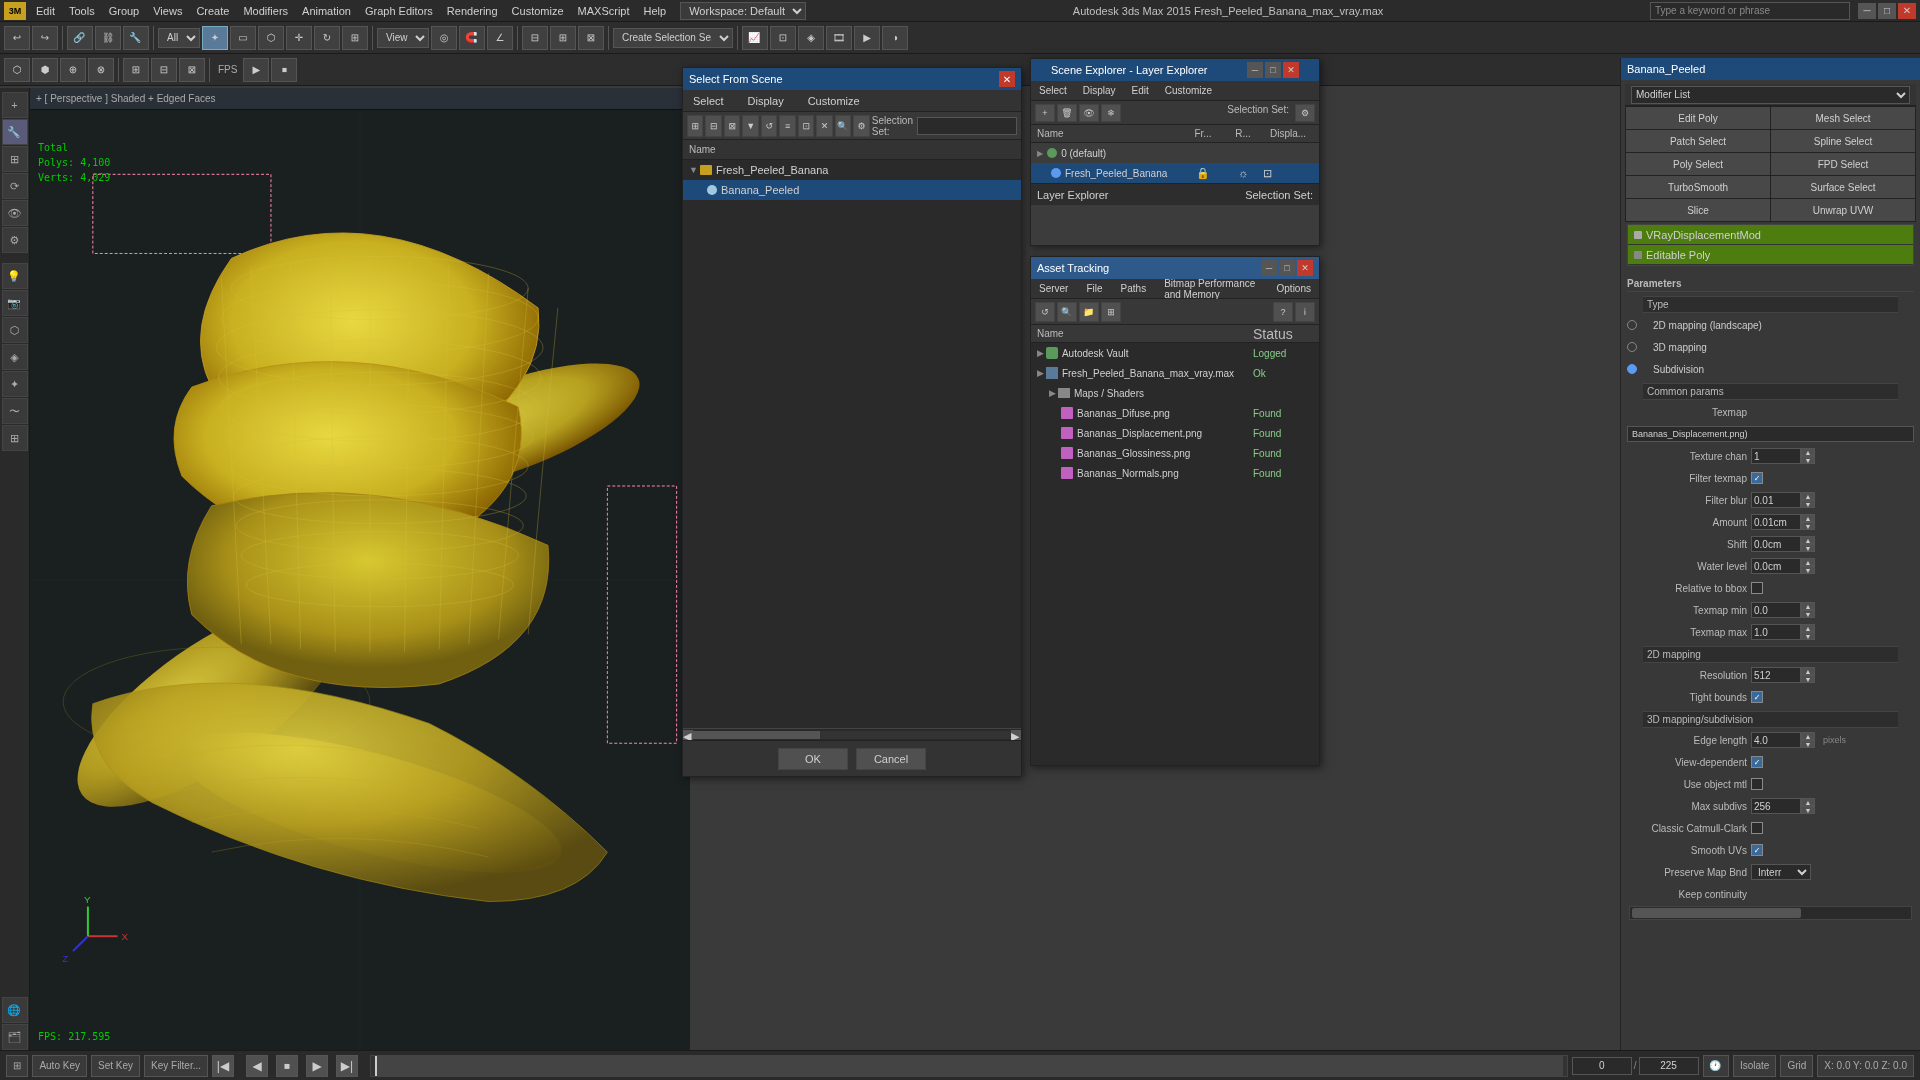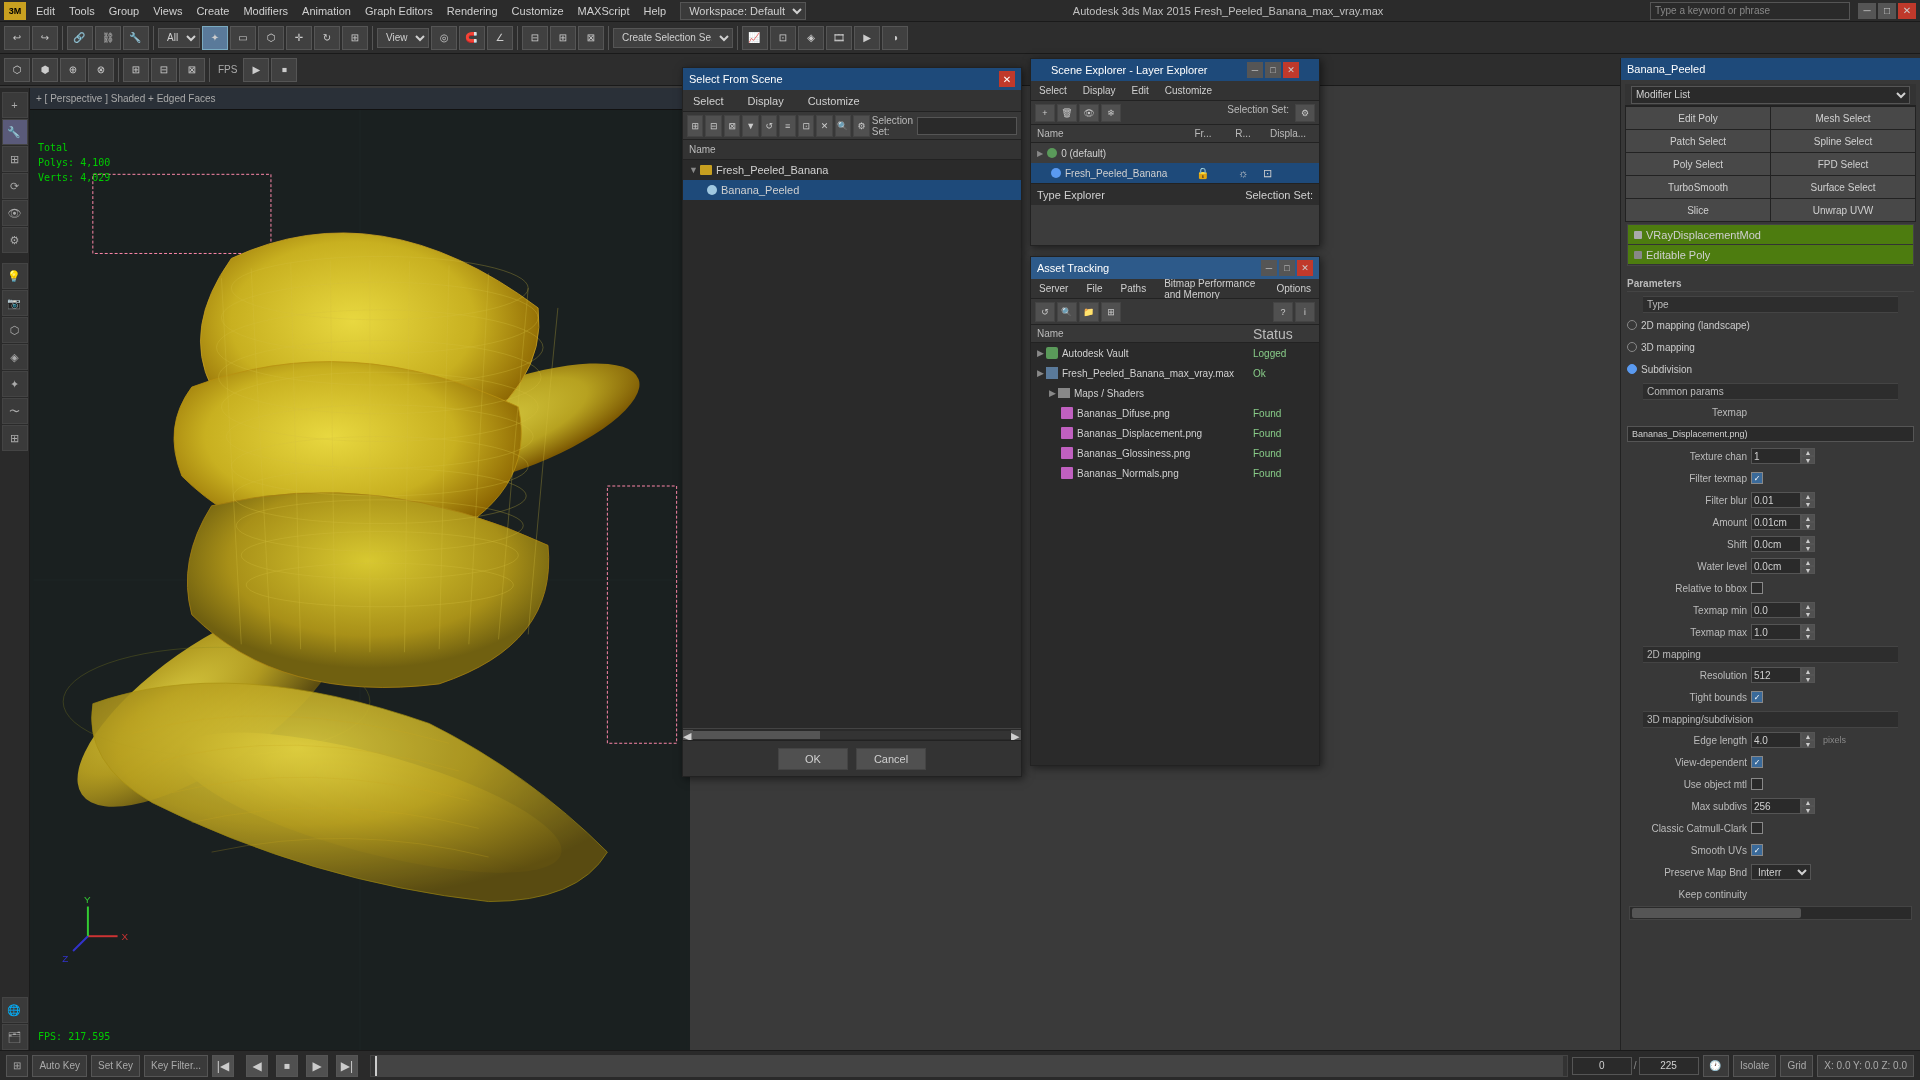--- a/index.html
+++ b/index.html
@@ -573,21 +573,21 @@
     }
     .param-value {
       flex: 1;
       height: 16px;
       background: #2a2a2a;
       border: 1px solid #555;
       color: #d0d0d0;
       font-size: 10px;
       padding: 0 4px;
     }
-    .radio-group { display: flex; align-items: center; gap: 4px; }
+    .radio-group { display: flex; align-items: center; gap: 16px; }
     .radio-dot {
       width: 10px; height: 10px;
       border-radius: 50%;
       border: 1px solid #888;
       display: inline-block;
     }
     .radio-dot.checked { background: #5a9af0; border-color: #5a9af0; }
     .radio-label { font-size: 10px; color: #ccc; }
     .checkbox-box {
       width: 12px; height: 12px;
@@ -1051,21 +1051,21 @@
   </div>
   <div class="layer-item active">
     <span style="width:14px;"></span>
     <span class="layer-icon-circle" style="background:#5a9af0;"></span>
     <span class="name-cell">Fresh_Peeled_Banana</span>
     <span style="width:40px;text-align:center;">🔒</span>
     <span style="width:40px;text-align:center;">☼</span>
     <span style="width:50px;">⊡</span>
   </div>
   <div class="panel-bottom">
-    <span>Type Explorer</span>
+    <span>Layer Explorer</span>
     <span>Selection Set:</span>
   </div>
 </div>
 
 <div class="asset-tracking-panel">
   <div class="asset-panel-title">
     <span>Asset Tracking</span>
     <div style="display:flex;gap:2px;">
       <div class="panel-ctrl-btn">─</div>
       <div class="panel-ctrl-btn">□</div>

